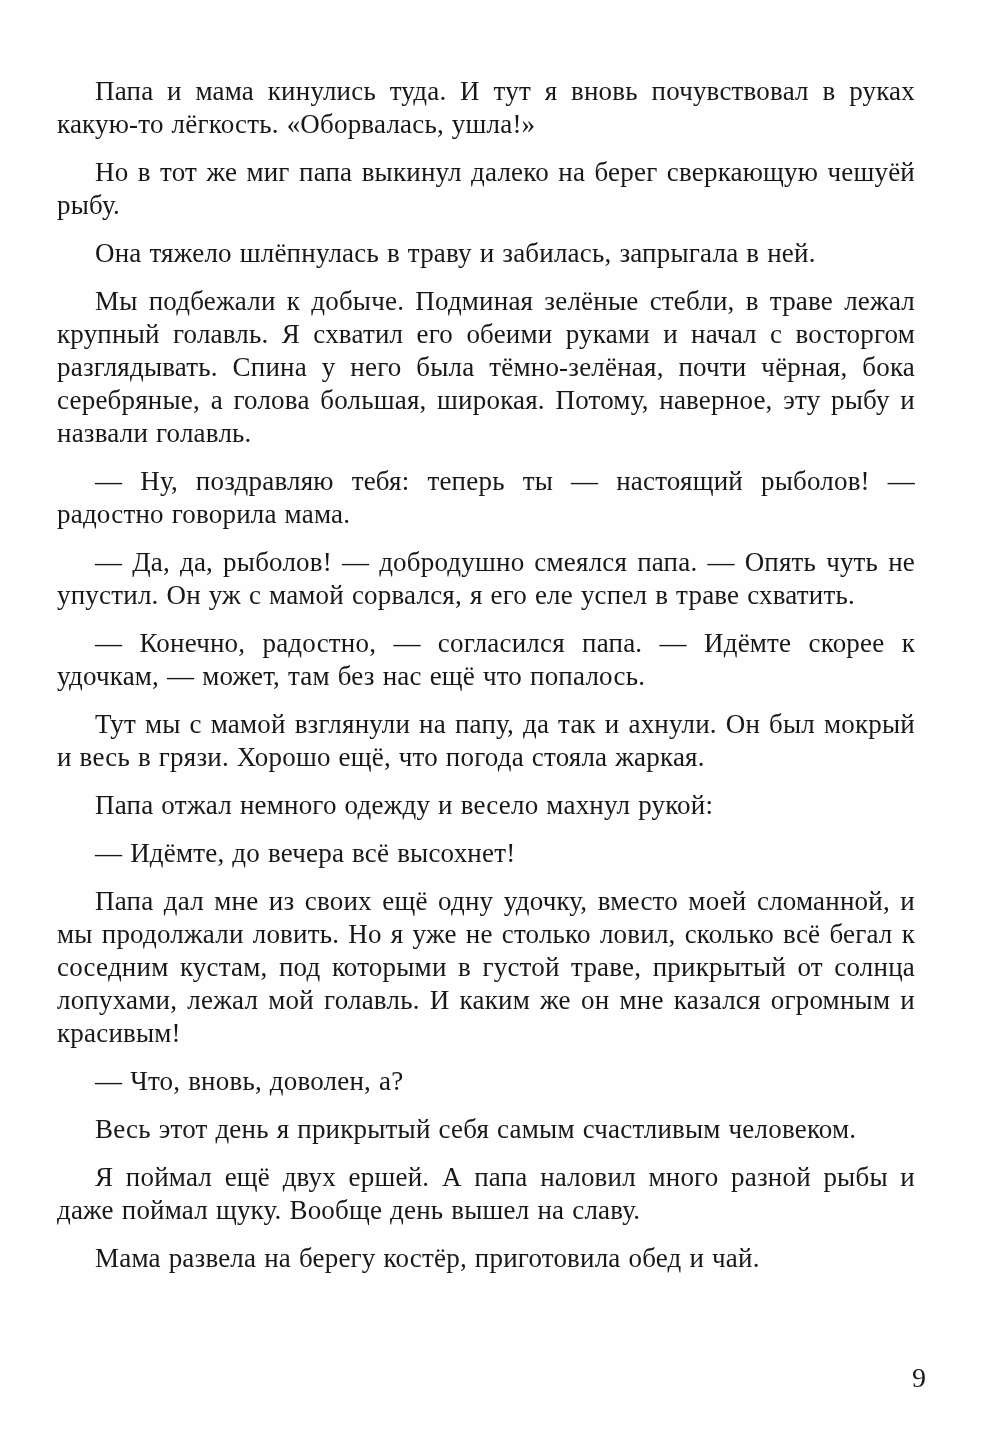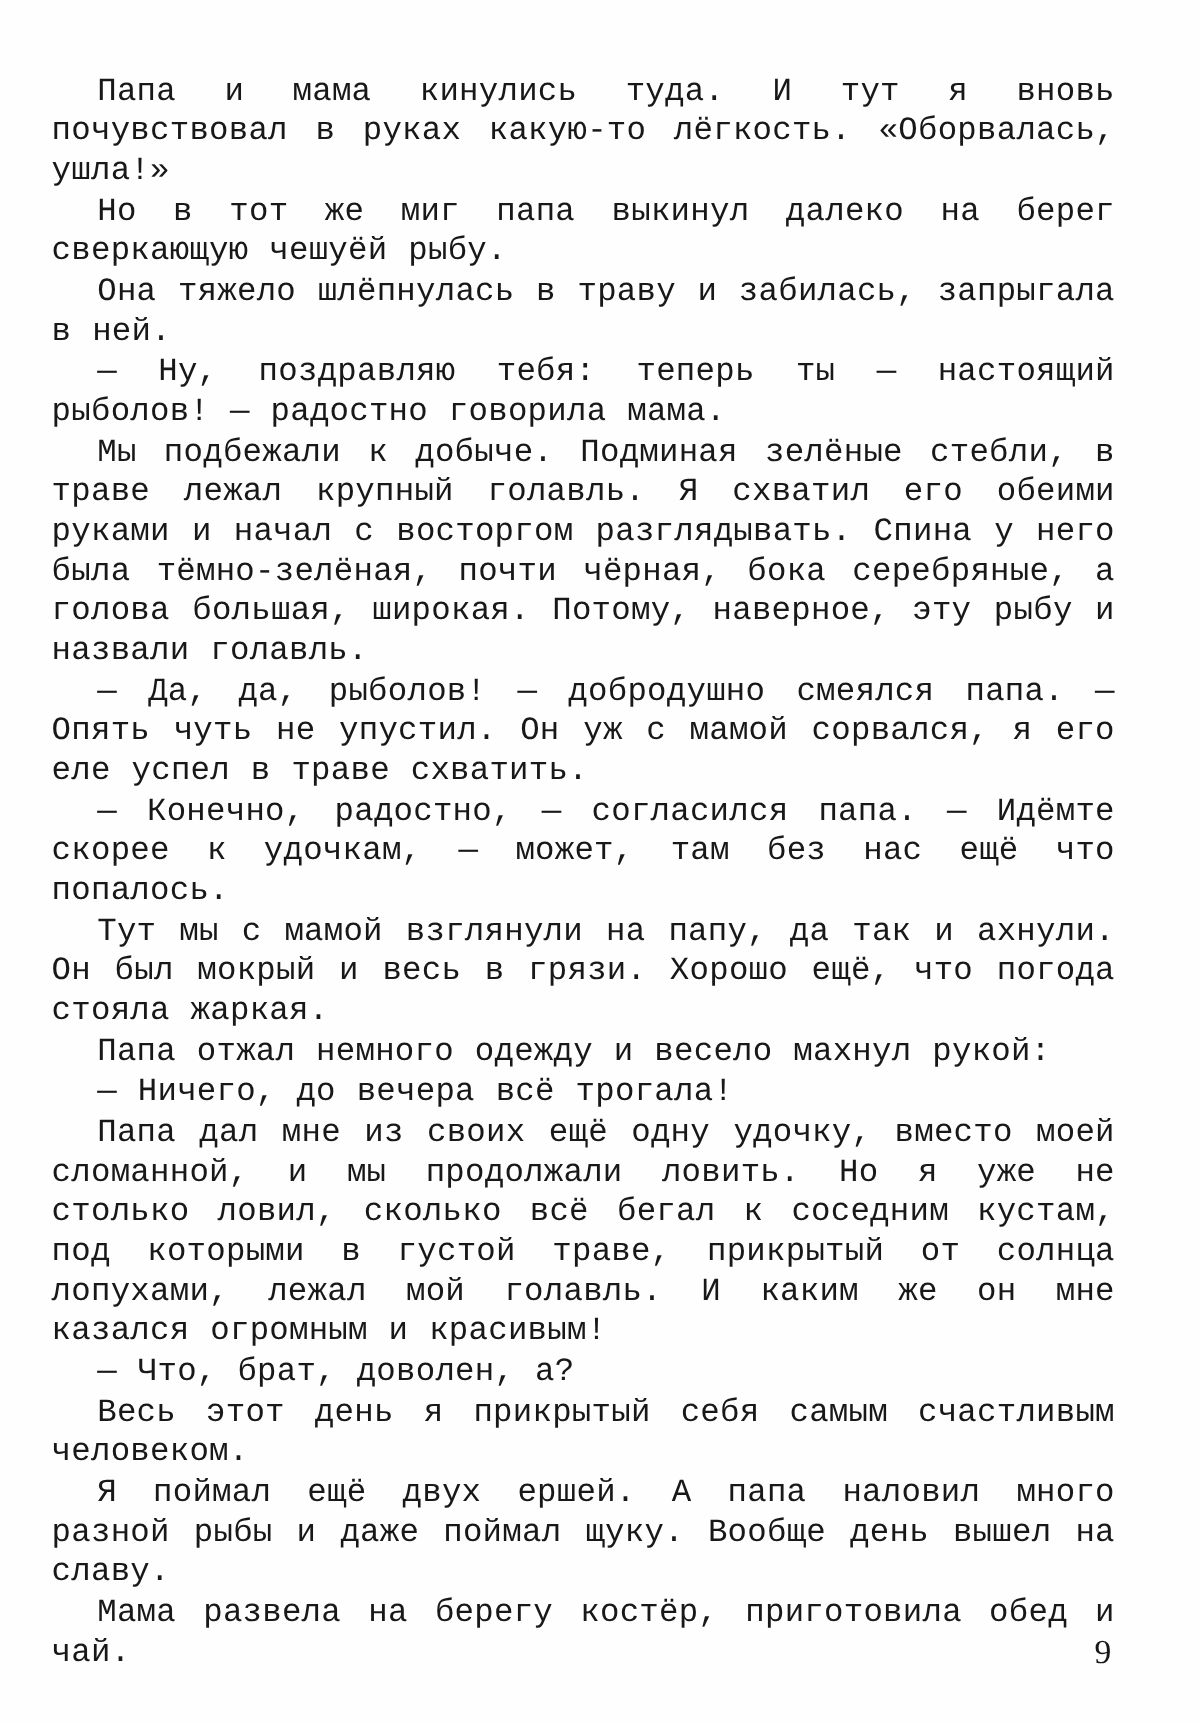--- a/index.html
+++ b/index.html
@@ -13,52 +13,51 @@
     height: 1436px;
     margin: 0 auto;
     background: #fefefe;
     box-sizing: border-box;
     padding: 60px 70px 0 42px;
     color: #181818;
     font-family: "Liberation Serif", "DejaVu Serif", serif;
     overflow: hidden;
   }
   .text-block p {
-    margin: 1px;
+    margin: 15px;
     font-size: 27px;
     line-height: 33px;
     text-align: justify;
     text-indent: 38px;
     letter-spacing: 0.2px;
     word-spacing: 1px;
-    font-family: Liberation Mono, monospace;
   }
   .page-number {
     position: absolute;
     right: 74px;
     bottom: 42px;
     font-size: 28px;
     color: #181818;
   }
 </style>
 </head>
 <body>
 
 <div class="page">
   <div class="text-block">
     <p>Папа и мама кинулись туда. И тут я вновь почувствовал в руках какую-то лёгкость. «Оборвалась, ушла!»</p>
     <p>Но в тот же миг папа выкинул далеко на берег сверкающую чешуёй рыбу.</p>
     <p>Она тяжело шлёпнулась в траву и забилась, запрыгала в ней.</p>
+    <p>Мы подбежали к добыче. Подминая зелёные стебли, в траве лежал крупный голавль. Я схватил его обеими руками и начал с восторгом разглядывать. Спина у него была тёмно-зелёная, почти чёрная, бока серебряные, а голова большая, широкая. Потому, наверное, эту рыбу и назвали голавль.</p>
     <p>— Ну, поздравляю тебя: теперь ты — настоящий рыболов! — радостно говорила мама.</p>
-    <p>Мы подбежали к добыче. Подминая зелёные стебли, в траве лежал крупный голавль. Я схватил его обеими руками и начал с восторгом разглядывать. Спина у него была тёмно-зелёная, почти чёрная, бока серебряные, а голова большая, широкая. Потому, наверное, эту рыбу и назвали голавль.</p>
     <p>— Да, да, рыболов! — добродушно смеялся папа. — Опять чуть не упустил. Он уж с мамой сорвался, я его еле успел в траве схватить.</p>
     <p>— Конечно, радостно, — согласился папа. — Идёмте скорее к удочкам, — может, там без нас ещё что попалось.</p>
     <p>Тут мы с мамой взглянули на папу, да так и ахнули. Он был мокрый и весь в грязи. Хорошо ещё, что погода стояла жаркая.</p>
     <p>Папа отжал немного одежду и весело махнул рукой:</p>
-    <p>— Ничего, до вечера всё трогала!</p>
+    <p>— Идёмте, до вечера всё высохнет!</p>
     <p>Папа дал мне из своих ещё одну удочку, вместо моей сломанной, и мы продолжали ловить. Но я уже не столько ловил, сколько всё бегал к соседним кустам, под которыми в густой траве, прикрытый от солнца лопухами, лежал мой голавль. И каким же он мне казался огромным и красивым!</p>
-    <p>— Что, брат, доволен, а?</p>
+    <p>— Что, вновь, доволен, а?</p>
     <p>Весь этот день я прикрытый себя самым счастливым человеком.</p>
     <p>Я поймал ещё двух ершей. А папа наловил много разной рыбы и даже поймал щуку. Вообще день вышел на славу.</p>
     <p>Мама развела на берегу костёр, приготовила обед и чай.</p>
   </div>
   <div class="page-number">9</div>
 </div>
 
 </body></html>

